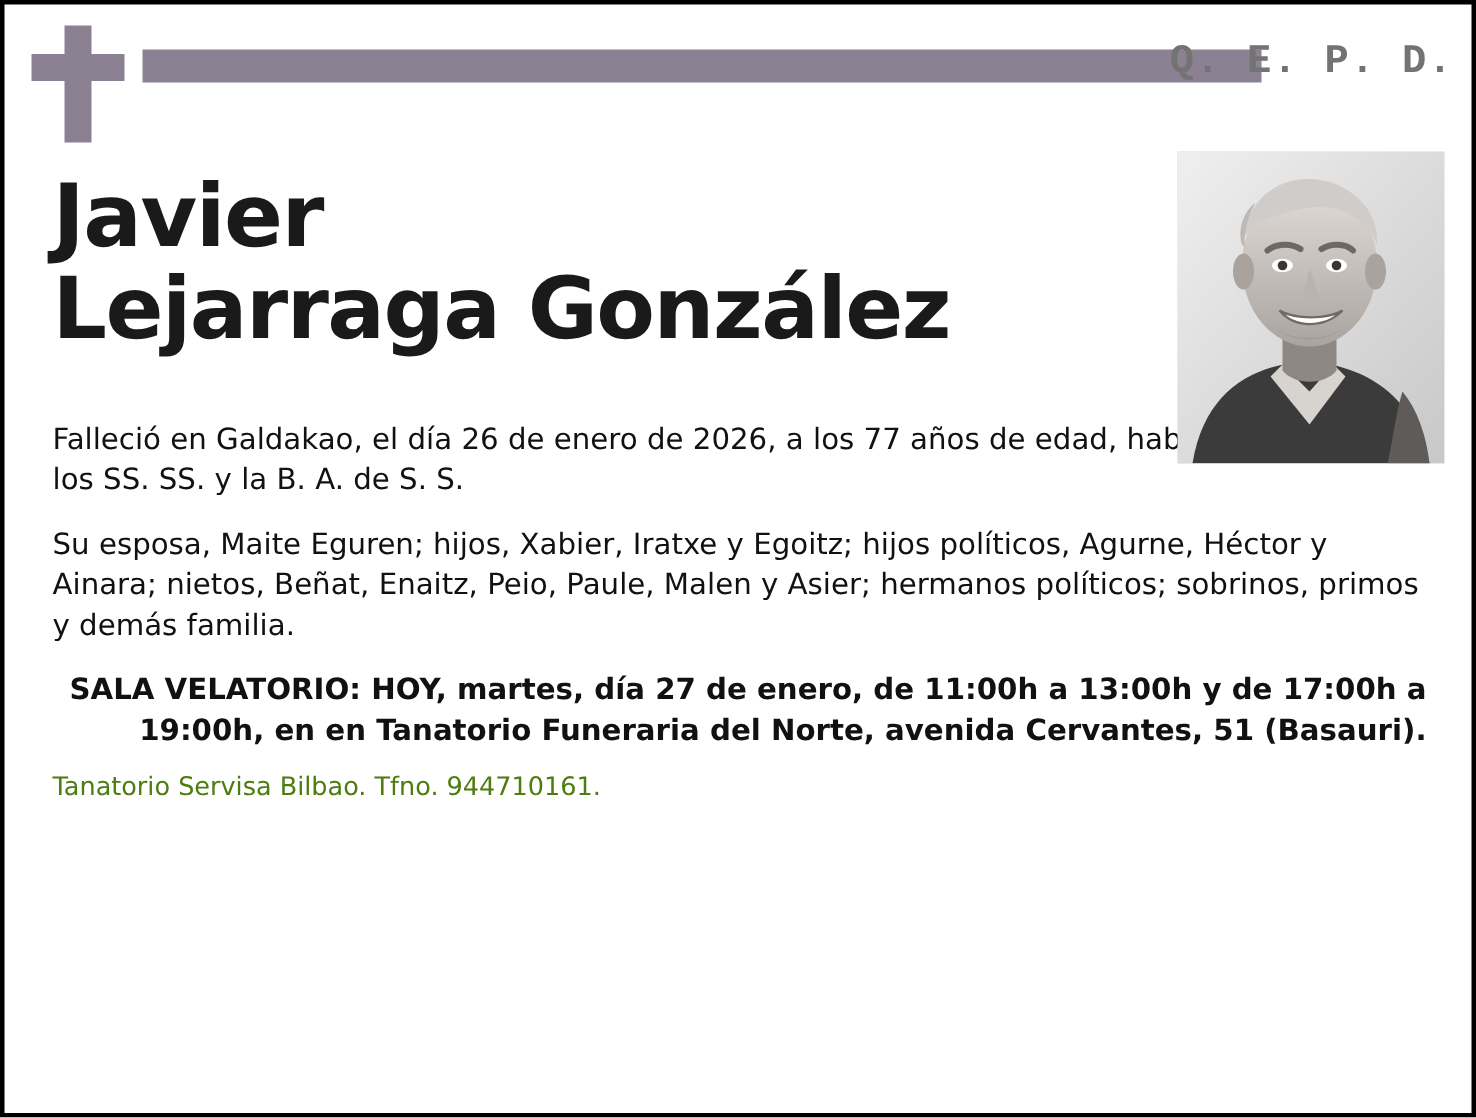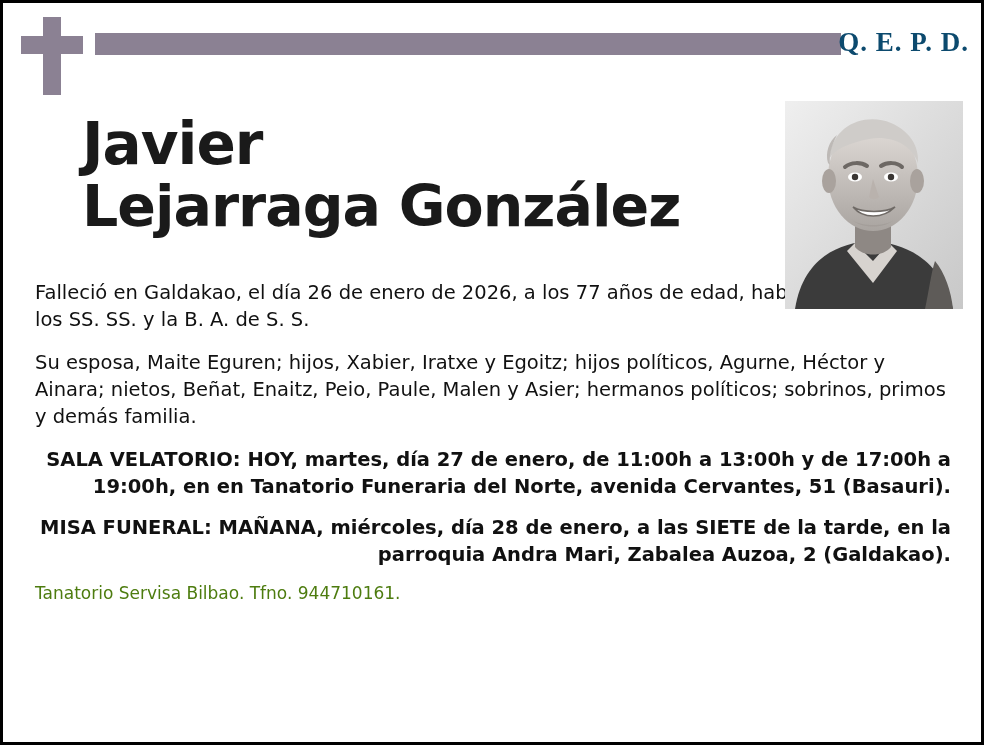--- a/index.html
+++ b/index.html
@@ -62,31 +62,30 @@
     height: 22px;
     background: #8b8193;
   }
   .qepd {
     position: absolute;
     right: 12px;
     top: 24px;
     font-size: 27px;
     font-weight: bold;
     letter-spacing: 1px;
-    color: #0c4a6e;
-    font-family: Liberation Serif, serif;
+    color: #737373;
+    font-family: Liberation Mono, monospace;
   }
 
   
   .name-block {
     position: relative;
     padding: 18px 0 0 32px;
     height: 180px;
     box-sizing: border-box;
-    margin-left: 47px;
   }
   .name-line {
     font-family: "DejaVu Sans", sans-serif;
     font-weight: bold;
     font-size: 58px;
     line-height: 62px;
     letter-spacing: -1px;
     color: #1a1a1a;
     white-space: nowrap;
   }
@@ -190,17 +189,16 @@
 
         <path d="M66 118 C 76 128, 100 128, 110 118 C 102 126, 74 126, 66 118 Z" fill="#9c9692" opacity="0.5"></path>
       </svg>
     </div>
   </div>
 
   <div class="body-text">
     <p class="para">Falleció en Galdakao, el día 26 de enero de 2026, a los 77 años de edad, habiendo recibido los SS. SS. y la B. A. de S. S.</p>
     <p class="para">Su esposa, Maite Eguren; hijos, Xabier, Iratxe y Egoitz; hijos políticos, Agurne, Héctor y Ainara; nietos, Beñat, Enaitz, Peio, Paule, Malen y Asier; hermanos políticos; sobrinos, primos y demás familia.</p>
     <p class="para bold">SALA VELATORIO: HOY, martes, día 27 de enero, de 11:00h a 13:00h y de 17:00h a 19:00h, en en Tanatorio Funeraria del Norte, avenida Cervantes, 51 (Basauri).</p>
-    <p class="para bold">MISA FUNERAL: MAÑANA, miércoles, día 28 de enero, a las SIETE de la tarde, en la parroquia Andra Mari, Zabalea Auzoa, 2 (Galdakao).</p>
     <p class="footer-note">Tanatorio Servisa Bilbao. Tfno. 944710161.</p>
   </div>
 
 </div>
 
 </body></html>

